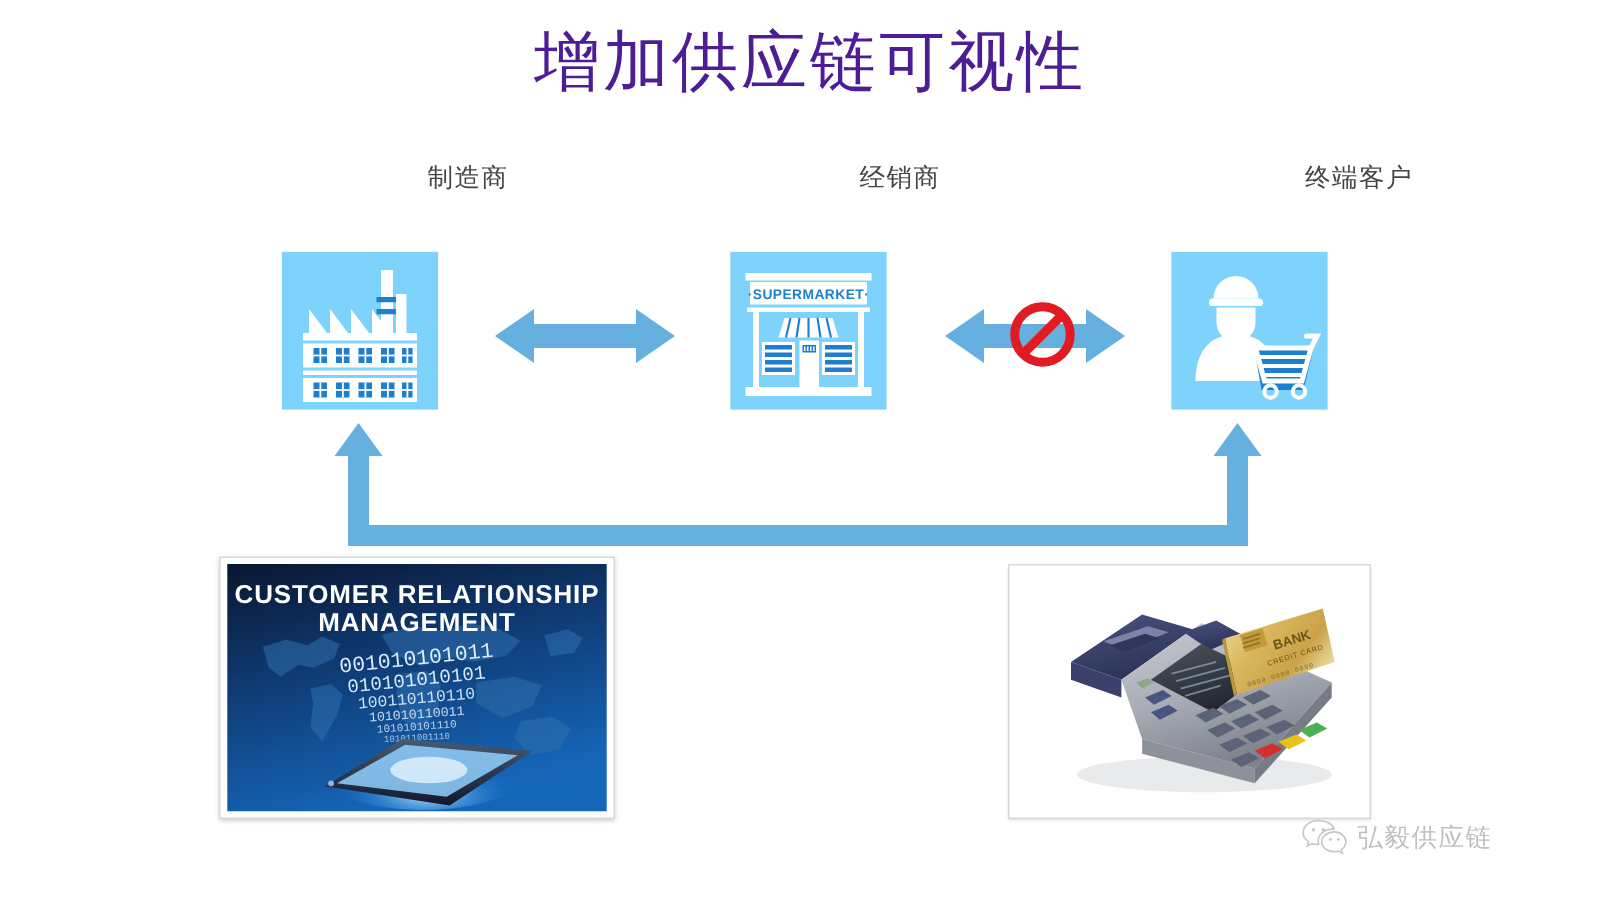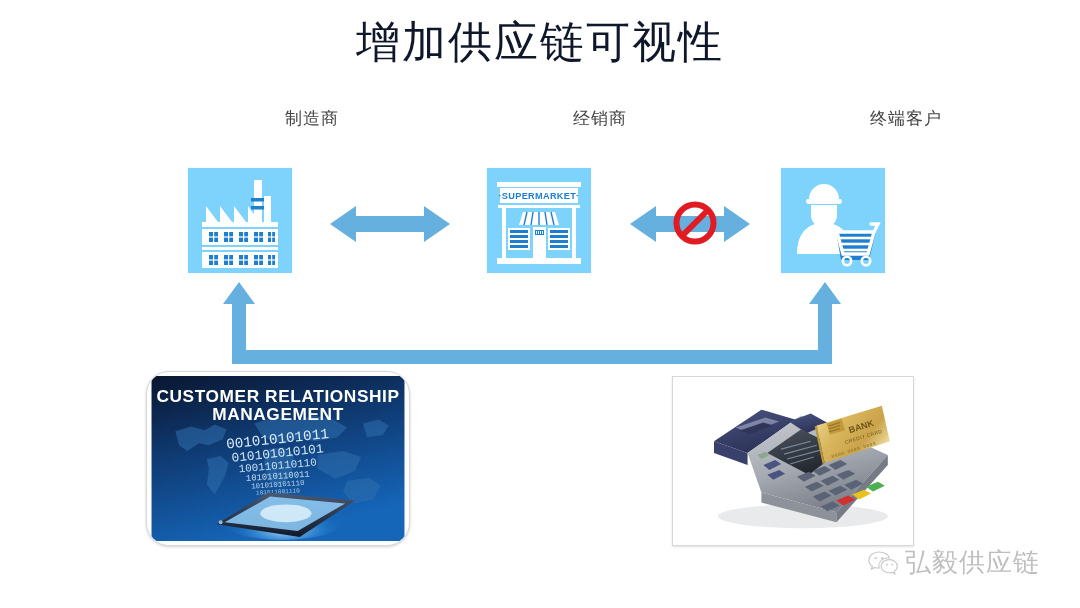--- a/index.html
+++ b/index.html
@@ -21,21 +21,21 @@
   .slide-title {
     position: absolute;
     left: 0;
     top: 14px;
     width: 1080px;
     text-align: center;
     font-size: 44px;
     line-height: 1.25;
     font-weight: 400;
     letter-spacing: 2px;
-    color: #0f172a;
+    color: #4c1d95;
   }
 
   
   .node-label {
     position: absolute;
     top: 107px;
     width: 200px;
     text-align: right;
     font-size: 17px;
     letter-spacing: 1px;
@@ -98,21 +98,20 @@
     box-sizing: border-box;
     overflow: hidden;
   }
   .photo.crm {
     left: 146px;
     top: 371px;
     width: 264px;
     height: 175px;
     padding: 4px;
     box-shadow: 0 1px 3px rgba(0,0,0,0.18);
-    border-radius: 23px;
   }
   .photo.pos {
     left: 672px;
     top: 376px;
     width: 242px;
     height: 170px;
     padding: 5px;
     box-shadow: 0 1px 2px rgba(0,0,0,0.12);
   }
   .photo svg { display: block; width: 100%; height: 100%; }
@@ -122,21 +121,21 @@
     position: absolute;
     left: 868px;
     top: 545px;
     display: flex;
     align-items: center;
     gap: 7px;
     opacity: 0.55;
   }
   .watermark .wm-icon svg { display: block; width: 30px; height: 26px; }
   .watermark .wm-text {
-    font-size: 26px;
+    font-size: 17px;
     color: #8a8a8a;
     letter-spacing: 1px;
   }
 </style>
 </head>
 <body>
 
 <div class="slide-title">增加供应链可视性</div>
 
 <div class="node-label n0">制造商</div>

